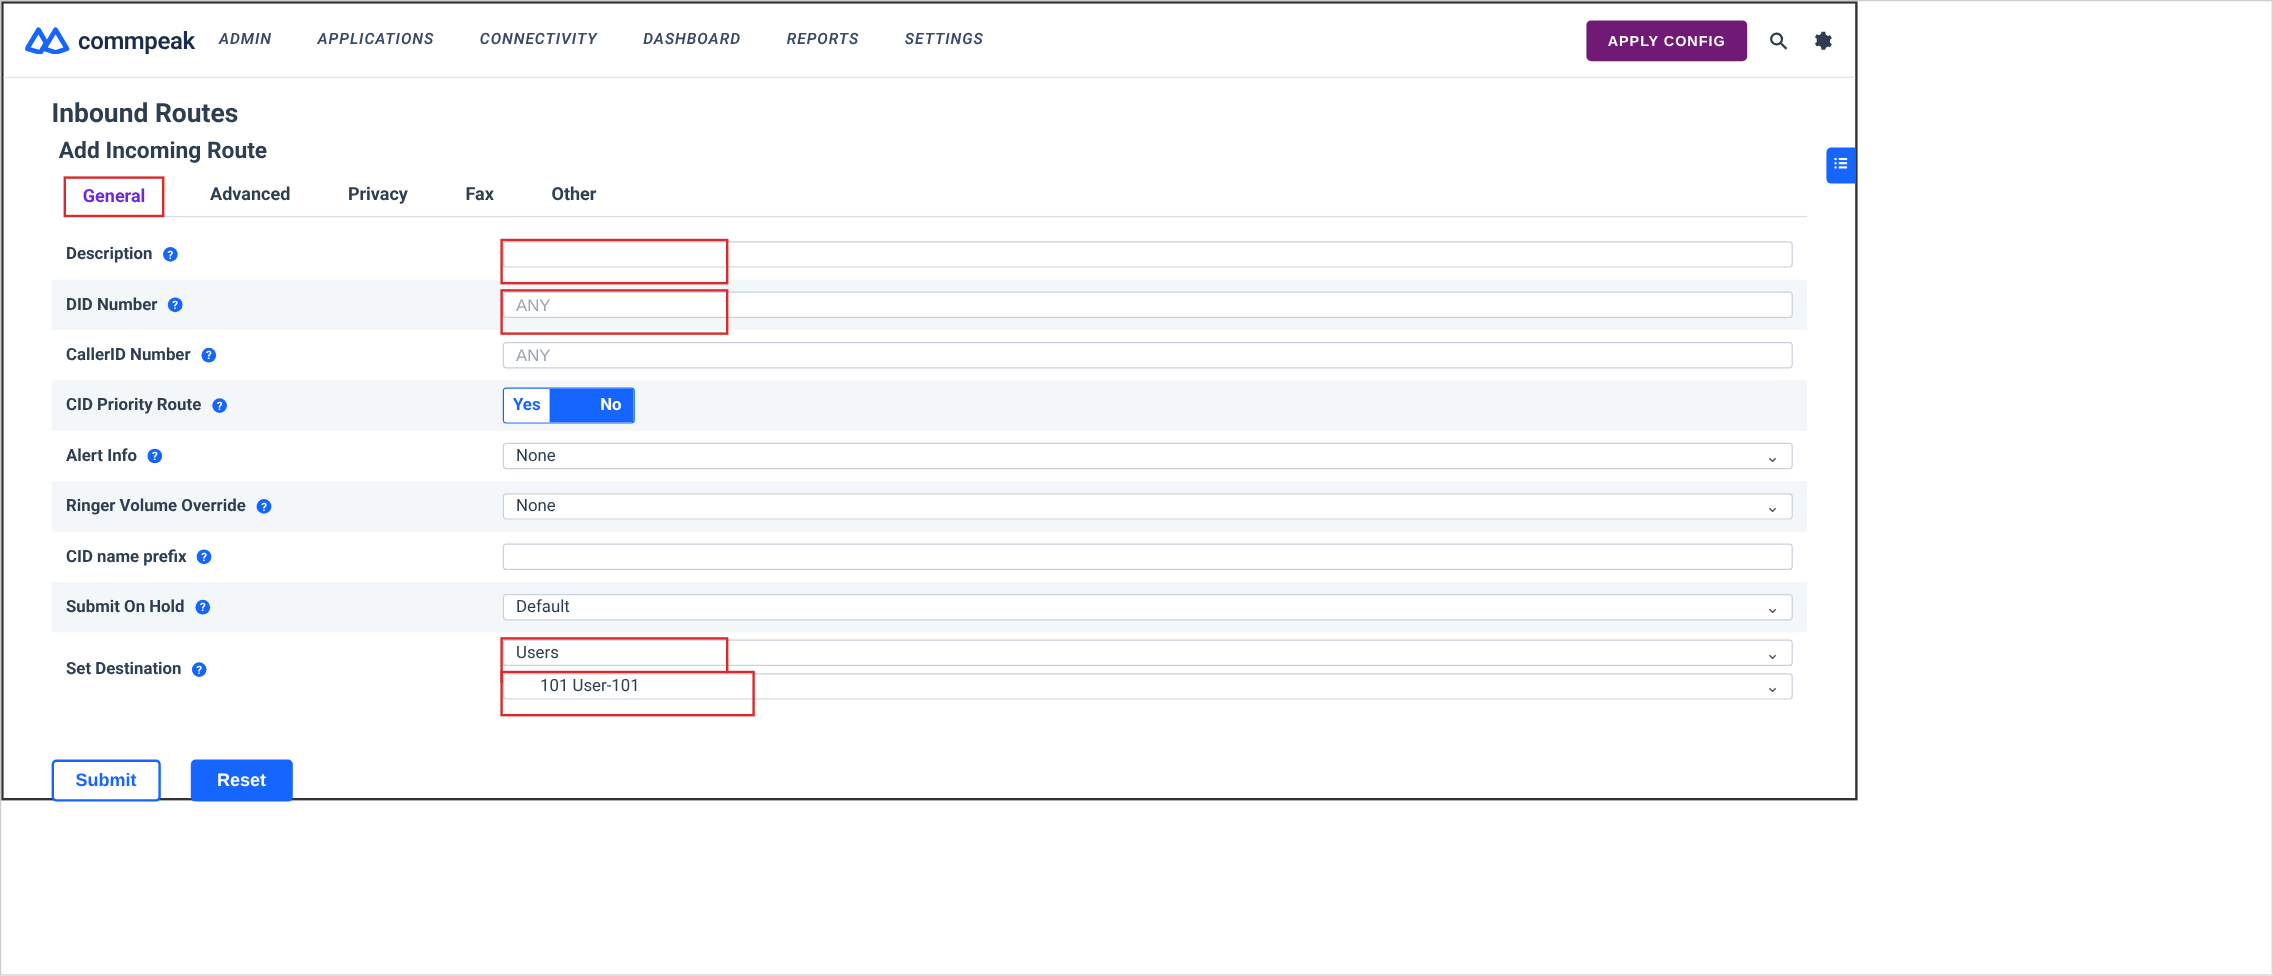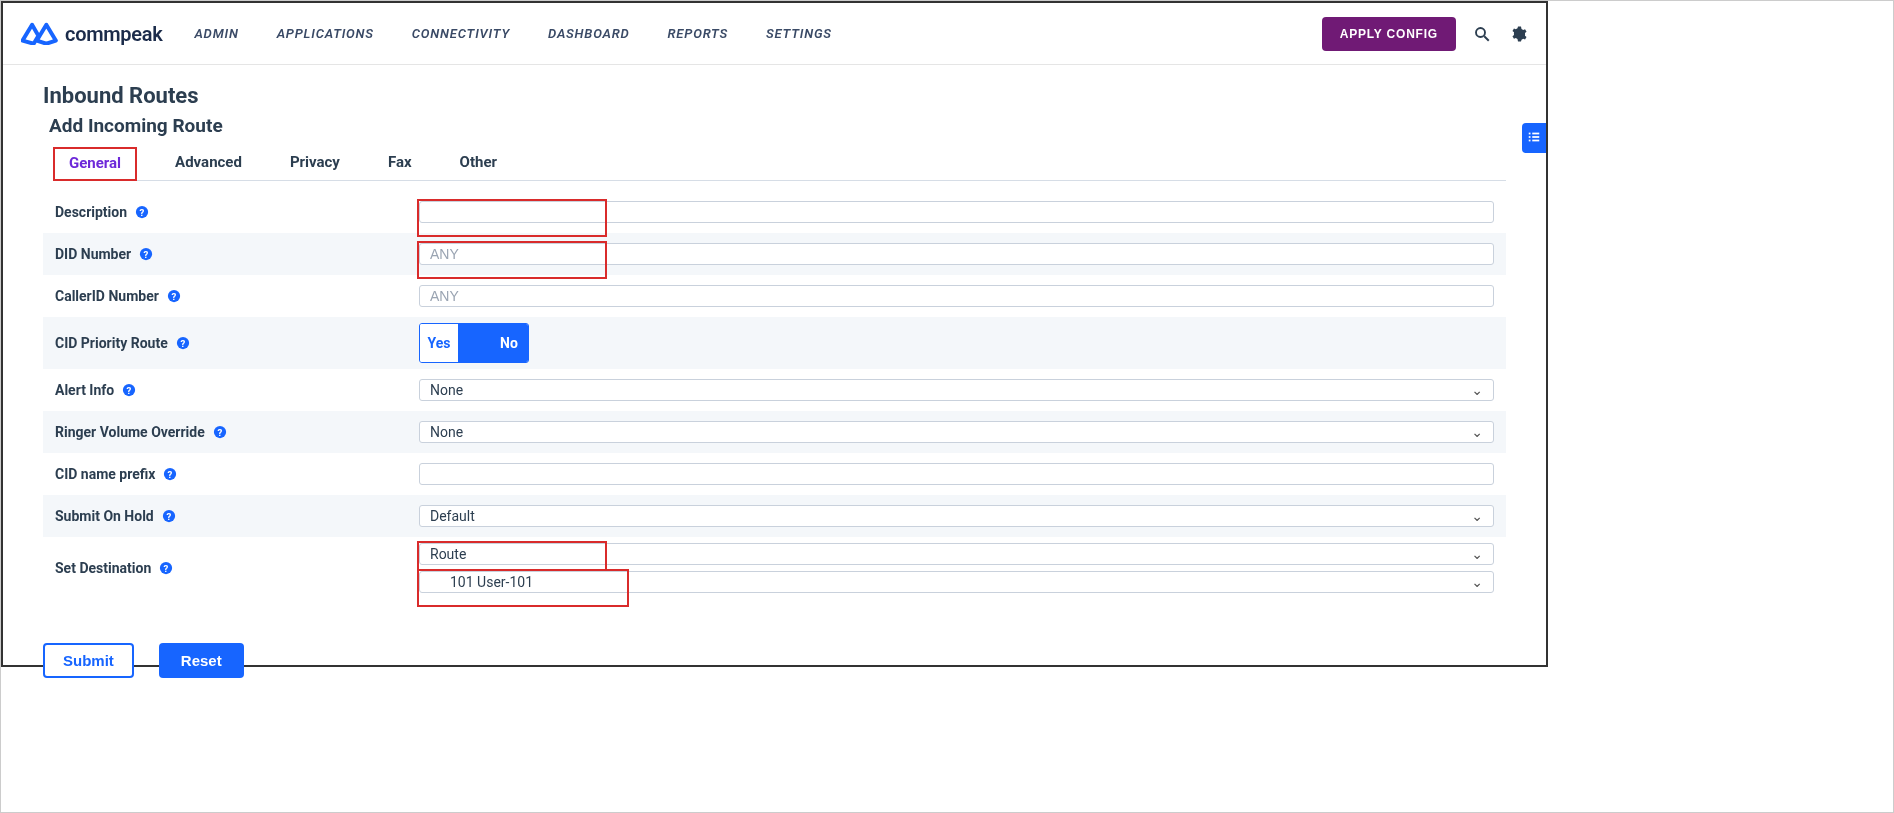--- a/index.html
+++ b/index.html
@@ -26,21 +26,21 @@
     display: flex;
     align-items: center;
     padding: 10px 18px;
     border-bottom: 1px solid #e5e5e5;
     height: 62px;
   }
   .logo {
     display: flex;
     align-items: center;
     gap: 6px;
-    margin-right: 32px;
+    margin-right: 20px;
   }
   .logo-mark {
     width: 38px;
     height: 28px;
   }
   .logo-text {
     font-size: 20px;
     font-weight: 600;
     color: #1b2b4a;
     letter-spacing: -0.3px;
@@ -179,21 +179,21 @@
     pointer-events: none;
   }
 
   
   .segmented {
     display: flex;
     border: 1px solid #1765ff;
     border-radius: 3px;
     overflow: hidden;
     width: 110px;
-    height: 40px;
+    height: 30px;
   }
   .segmented div {
     flex: 1;
     display:flex; align-items:center; justify-content:center;
     font-weight: 700;
     font-size: 14px;
     cursor:pointer;
   }
   .segmented .yes { color:#1765ff; background:#fff; }
   .segmented .no { background:#1765ff; color:#fff;padding-left:32px; }
@@ -442,21 +442,21 @@
           <span class="help-icon">
               <svg viewBox="0 0 16 16" fill="currentColor">
                 <circle cx="8" cy="8" r="7" fill="#1765ff"></circle>
                 <text x="8" y="12" text-anchor="middle" font-size="11" fill="#fff" font-weight="bold">?</text>
               </svg>
             </span>
         </div>
         <div class="ctrl-col">
           <div class="rel">
             <div class="select">
-              <span>Route</span>
+              <span>Users</span>
               <span class="chev">⌄</span>
             </div>
             <div class="red-overlay" style="left:-2px;top:-2px;width:190px;height:38px;"></div>
           </div>
           <div class="rel">
             <div class="select">
               <span style="padding-left:20px">101 User-101</span>
               <span class="chev">⌄</span>
             </div>
             <div class="red-overlay" style="left:-2px;top:-2px;width:212px;height:38px;"></div>

